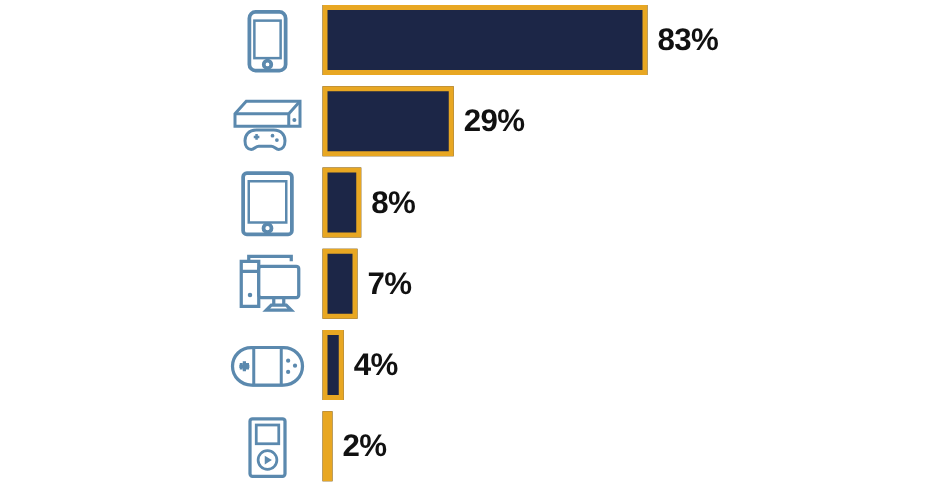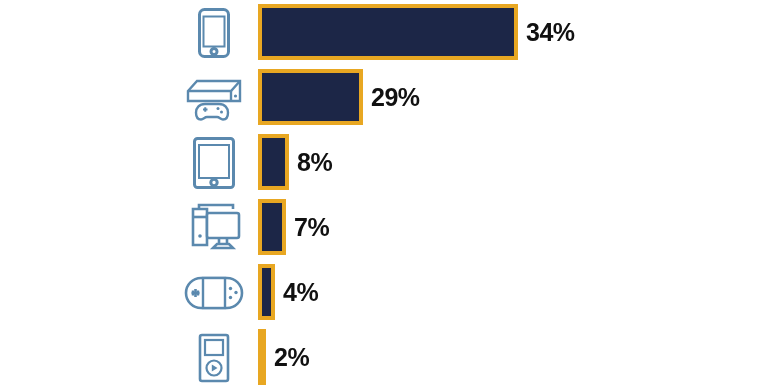--- a/index.html
+++ b/index.html
@@ -76,21 +76,21 @@
   <div class="row" style="top:0px;">
     <div class="icon-cell">
       <svg width="34" height="52" viewBox="0 0 34 52" fill="none" stroke="#5b89ae" stroke-width="3">
         <rect x="2.5" y="2.5" width="29" height="47" rx="5" ry="5"></rect>
         <rect x="6.5" y="9.5" width="21" height="30" fill="#ffffff" stroke="#5b89ae" stroke-width="2"></rect>
         <circle cx="17" cy="44.5" r="3"></circle>
       </svg>
     </div>
     <div class="bar-cell" style="top:2px;">
       <div class="bar" style="width:260px;"></div>
-      <span class="bar-label">34%</span>
+      <span class="bar-label">83%</span>
     </div>
   </div>
 
   <div class="row" style="top:65px;text-align:right;">
     <div class="icon-cell">
       <svg width="62" height="48" viewBox="0 0 62 48" fill="none" stroke="#5b89ae" stroke-width="2.4">
         <path d="M5 17 L14 7 L57 7 L57 27 L5 27 Z"></path>
         <path d="M5 17 L48 17 L57 7"></path>
         <path d="M48 17 L48 27"></path>
         <circle cx="52.5" cy="22" r="1.6" fill="#5b89ae" stroke="none"></circle>

